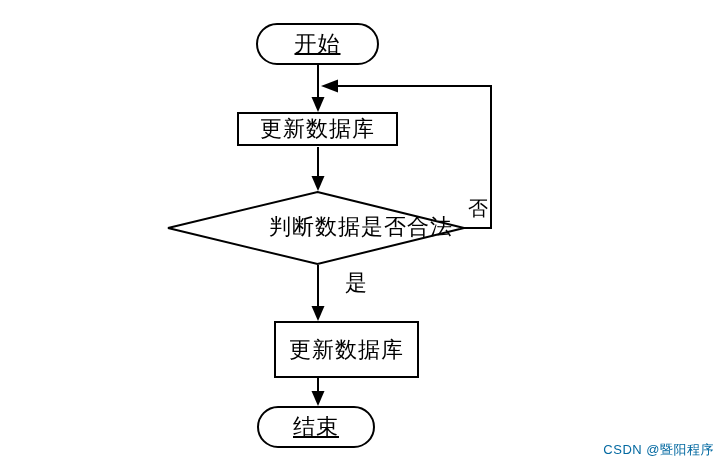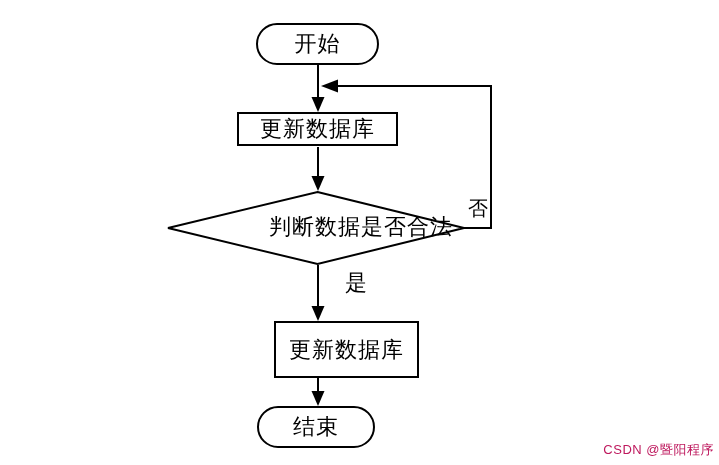--- a/index.html
+++ b/index.html
@@ -31,20 +31,21 @@
     display: flex;
     align-items: center;
     justify-content: center;
     font-size: 22px;
     letter-spacing: 1px;
     white-space: nowrap;
     line-height: 1;
   }
   .terminator {
     border-radius: 21px;
+    text-decoration: underline;
   }
   .node-start  { left: 256px; top: 23px;  width: 123px; height: 42px; }
   .node-input  { left: 237px; top: 112px; width: 161px; height: 34px; }
   .node-update { left: 250px; top: 321px; width: 145px; height: 57px; margin-left: 24px; }
   .node-end    { left: 257px; top: 406px; width: 118px; height: 42px; }
   .decision-label {
     position: absolute;
     left: 158px;
     top: 216px;
     width: 295px;
@@ -61,21 +62,21 @@
     white-space: nowrap;
   }
   .label-yes { left: 345px; top: 272px; }
   .label-no  { left: 468px; top: 198px; font-size: 20px; }
   .watermark {
     position: absolute;
     right: 5px;
     bottom: 6px;
     font-family: "Liberation Sans", "DejaVu Sans", sans-serif;
     font-size: 13px;
-    color: #be185d;
+    color: #0369a1;
     letter-spacing: 0.5px;
     white-space: nowrap;
   }
 </style>
 </head>
 <body>
 
 <div class="canvas">
 
   <svg class="wires" viewBox="0 0 719 465" xmlns="http://www.w3.org/2000/svg">

